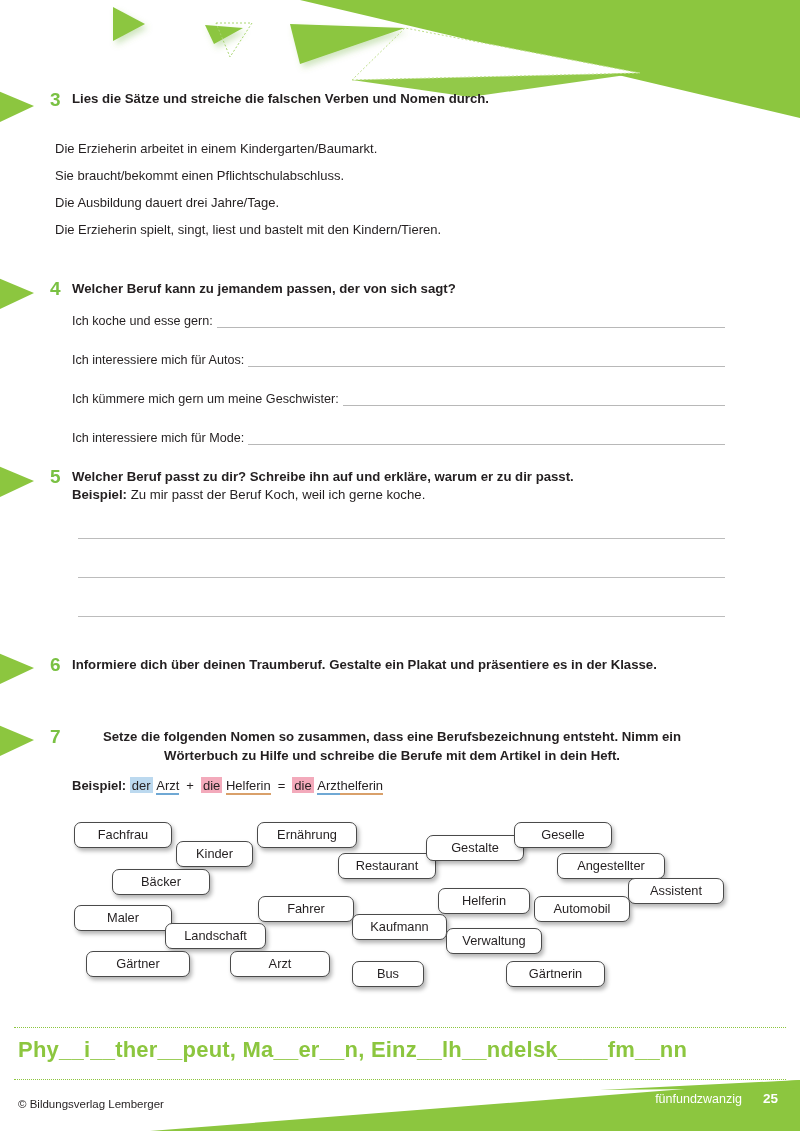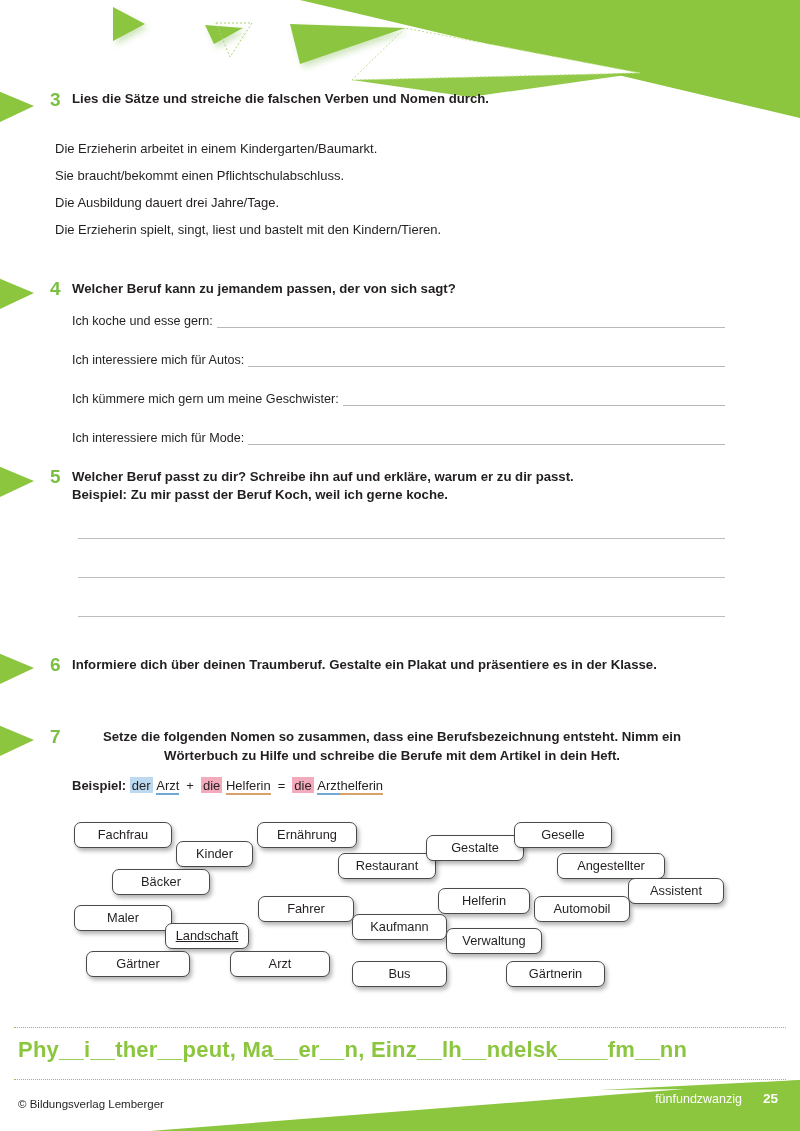--- a/index.html
+++ b/index.html
@@ -66,21 +66,21 @@
   }
   .instr {
     position: absolute;
     left: 72px;
     width: 660px;
     font-size: 13.2px;
     line-height: 18.5px;
     font-weight: bold;
     color: #231f20;
   }
-  .instr .reg { font-weight: bold; margin-top: 32px; }
+  .instr .reg { font-weight: normal; margin-top: 32px; }
 
   .sent {
     position: absolute;
     left: 55px;
     font-size: 13px;
     line-height: 17px;
     color: #231f20;
     font-weight: normal;
     white-space: nowrap;
   }
@@ -318,25 +318,25 @@
       <div class="wbox" style="left: 426px; top: 20px; width: 98px; z-index: 14;">Gestalte</div>
       <div class="wbox" style="left: 514px; top: 7px; width: 98px; z-index: 15;">Geselle</div>
       <div class="wbox" style="left: 557px; top: 38px; width: 108px; z-index: 16;">Angestellter</div>
       <div class="wbox" style="left: 112px; top: 54px; width: 98px; z-index: 17;">Bäcker</div>
       <div class="wbox" style="left: 438px; top: 73px; width: 92px; z-index: 18;">Helferin</div>
       <div class="wbox" style="left: 628px; top: 63px; width: 96px; z-index: 19;">Assistent</div>
       <div class="wbox" style="left: 74px; top: 90px; width: 98px; z-index: 20;">Maler</div>
       <div class="wbox" style="left: 258px; top: 81px; width: 96px; z-index: 21;">Fahrer</div>
       <div class="wbox" style="left: 534px; top: 81px; width: 96px; z-index: 22;">Automobil</div>
       <div class="wbox" style="left: 352px; top: 99px; width: 95px; z-index: 23;">Kaufmann</div>
-      <div class="wbox" style="left: 165px; top: 108px; width: 84px; z-index: 24; text-decoration: underline;">Landschaft</div>
+      <div class="wbox" style="left: 165px; top: 108px; width: 101px; z-index: 24;">Landschaft</div>
       <div class="wbox" style="left: 446px; top: 113px; width: 96px; z-index: 25;">Verwaltung</div>
       <div class="wbox" style="left: 86px; top: 136px; width: 104px; z-index: 26;">Gärtner</div>
       <div class="wbox" style="left: 230px; top: 136px; width: 100px; z-index: 27;">Arzt</div>
-      <div class="wbox" style="left: 352px; top: 146px; width: 95px; z-index: 28;">Bus</div>
+      <div class="wbox" style="left: 352px; top: 146px; width: 72px; z-index: 28;">Bus</div>
       <div class="wbox" style="left: 506px; top: 146px; width: 99px; z-index: 29;">Gärtnerin</div>
     </div>
 
   <div class="dotline" style="top:1027px;"></div>
   <div class="puzzle">Phy__i__ther__peut, Ma__er__n, Einz__lh__ndelsk____fm__nn</div>
   <div class="dotline" style="top:1079px;"></div>
 
   <div class="footer-deco">
     <svg width="800" height="51" viewBox="0 0 800 51" xmlns="http://www.w3.org/2000/svg">
       <path d="M 800 0 L 800 51 L 150 51 Z" fill="#8cc63f"></path>

